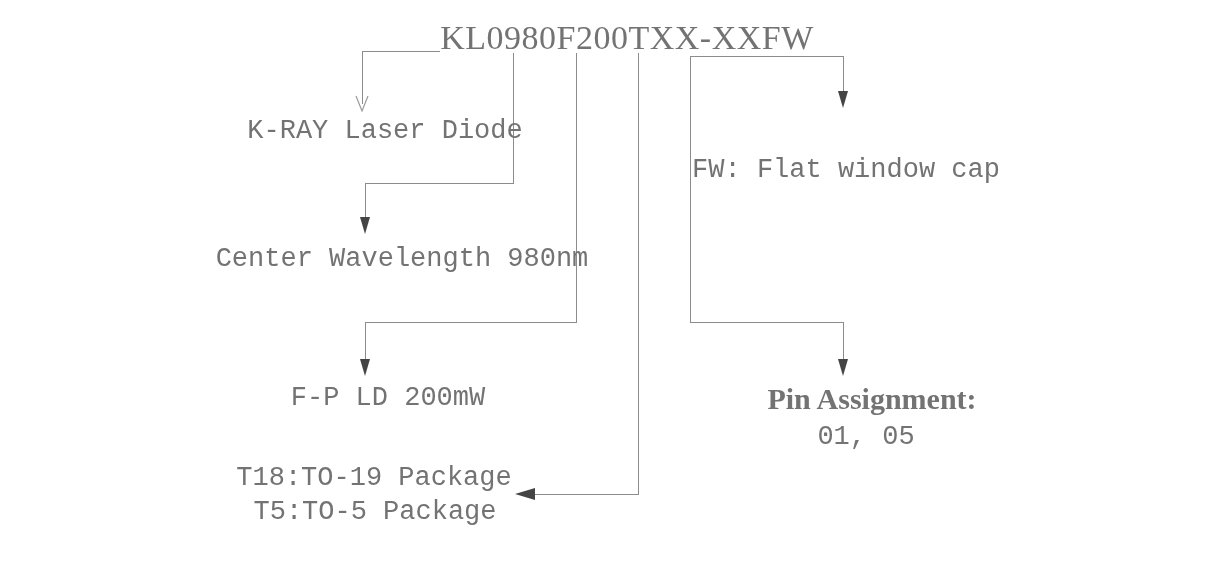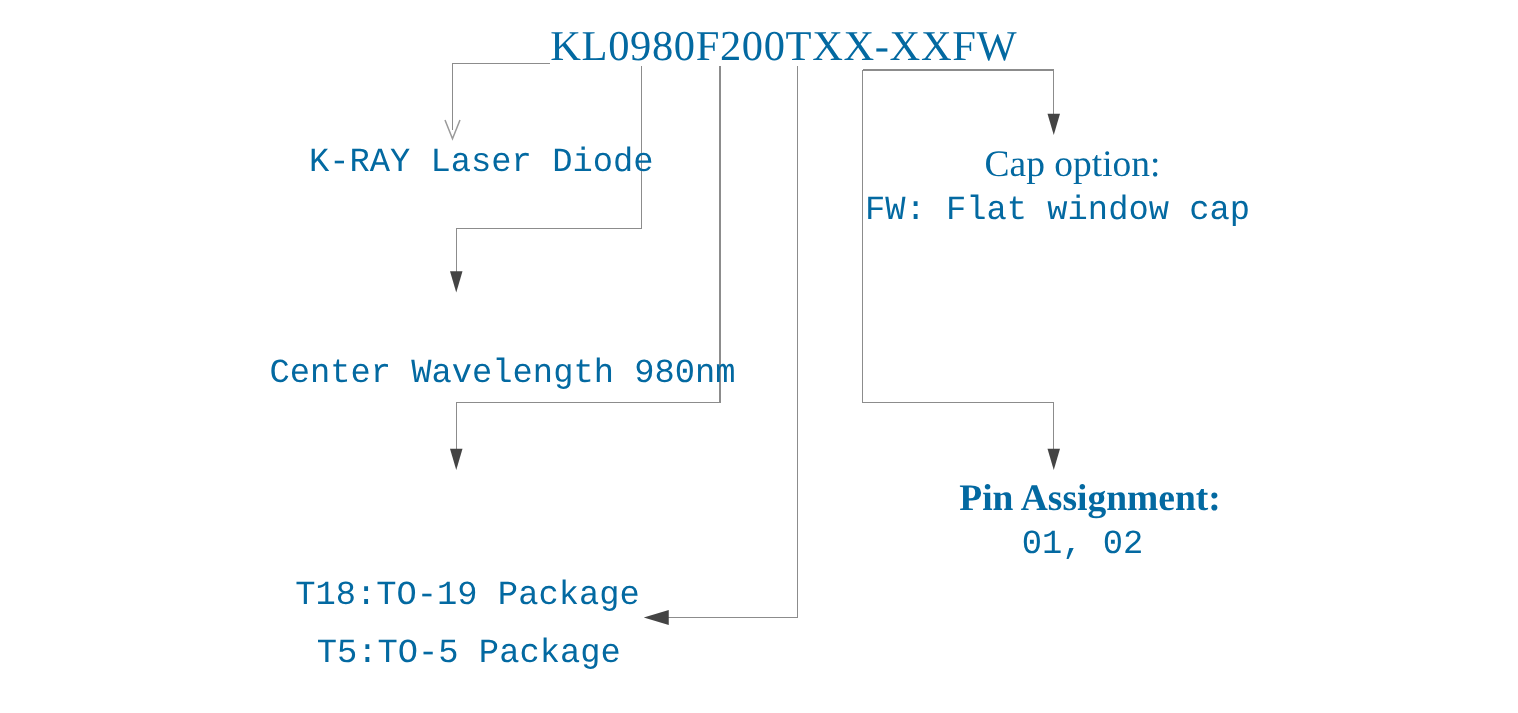--- a/index.html
+++ b/index.html
@@ -6,21 +6,21 @@
     margin: 0;
     padding: 0;
     background: #ffffff;
   }
   .canvas {
     position: relative;
     width: 1092px;
     height: 570px;
     background: #ffffff;
     overflow: hidden;
-    color: #0369a1;
+    color: #737373;
   }
   .lines-svg {
     position: absolute;
     left: 0;
     top: 0;
     width: 1214px;
     height: 570px;
   }
   .lbl {
     position: absolute;
@@ -68,28 +68,28 @@
     <polygon points="843,376 838,359 848,359" fill="#444444"></polygon>
 
     <polyline points="690,56 843,56 843,94" fill="none" stroke="#8c8c8c" stroke-width="1" shape-rendering="crispEdges"></polyline>
     <polygon points="843,108 838,91 848,91" fill="#444444"></polygon>
   </svg>
 
   <div class="lbl serif title" style="left:627px; top:38px;">KL0980F200TXX-XXFW</div>
 
   <div class="lbl mono mono-lbl" style="left:385px; top:131px;">K-RAY Laser Diode</div>
 
-  <div class="lbl mono mono-lbl" style="left:402px; top:259px;margin-top:41px;">Center Wavelength 980nm</div>
+  <div class="lbl mono mono-lbl" style="left:402px; top:259px;">Center Wavelength 980nm</div>
 
+  <div class="lbl mono mono-lbl" style="left:388px; top:398px;">F-P LD 200mW</div>
 
   <div class="lbl mono mono-lbl" style="left:374px; top:478px;">T18:TO-19 Package</div>
 
-  <div class="lbl mono mono-lbl" style="left:375px; top:524px;">T5:TO-5 Package</div>
+  <div class="lbl mono mono-lbl" style="left:375px; top:512px;">T5:TO-5 Package</div>
 
-  <div class="lbl serif big-serif" style="left:858px; top:132px;">Cap option:</div>
 
   <div class="lbl mono mono-lbl" style="left:846px; top:170px;">FW: Flat window cap</div>
 
   <div class="lbl serif big-serif" style="left:872px; top:399px;font-weight:bold;">Pin Assignment:</div>
 
-  <div class="lbl mono mono-lbl" style="left:866px; top:437px;">01, 02</div>
+  <div class="lbl mono mono-lbl" style="left:866px; top:437px;">01, 05</div>
 
 </div>
 
 </body></html>

